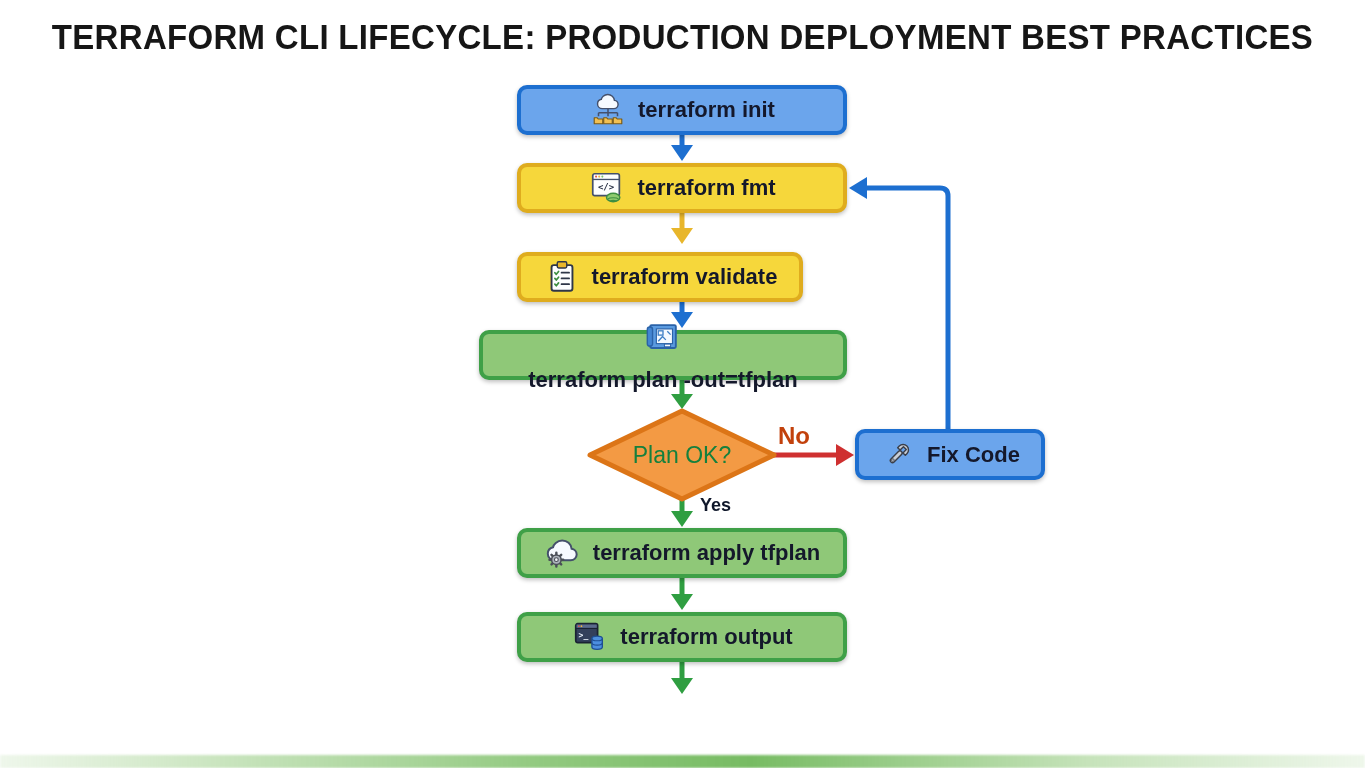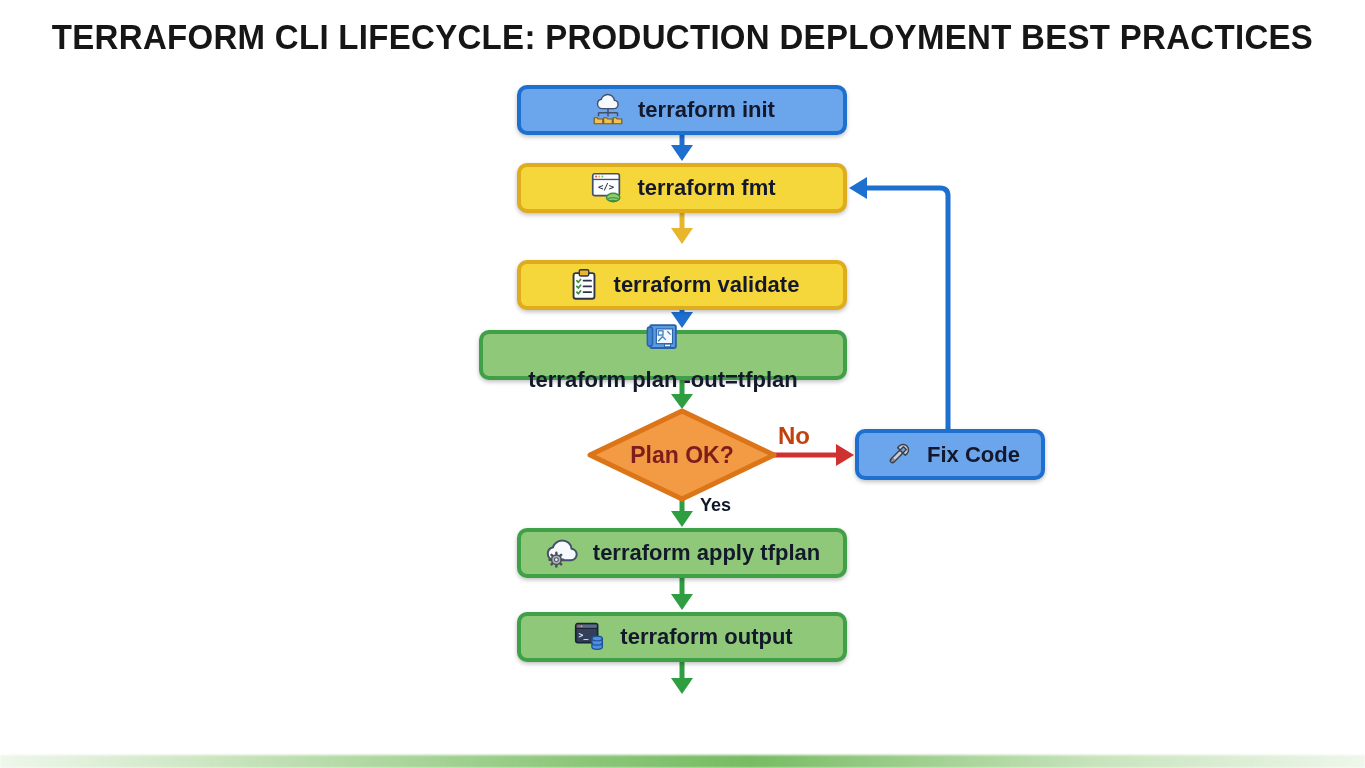--- a/index.html
+++ b/index.html
@@ -18,21 +18,21 @@
     font-weight:bold;font-size:22px;color:#14182B;z-index:2;
     box-shadow:0 2px 4px rgba(0,0,0,.25);
   }
   .node.blue{background:#6BA5EC;border-color:#1D6FD0;}
   .node.yellow{background:#F6D73B;border-color:#DFAC1E;}
   .node.green{background:#8FC878;border-color:#3FA047;}
   .node .ic{flex:0 0 auto;display:block;}
   .diamond-wrap{position:absolute;left:587px;top:408px;width:190px;height:94px;z-index:2;}
   .diamond-wrap .dlabel{
     position:absolute;inset:0;display:flex;align-items:center;justify-content:center;
-    font-weight:bold;font-size:23px;color:#7f1d1d;
+    font-weight:normal;font-size:23px;color:#15803d;
   }
   .edges{position:absolute;inset:0;z-index:1;}
   .edge-label{position:absolute;font-weight:bold;z-index:3;}
   .edge-label.no{left:778px;top:422px;color:#c2410c;font-size:24px;}
   .edge-label.yes{left:700px;top:495px;color:#0f172a;font-size:18px;}
   .bottom-strip{
     position:absolute;left:0;right:0;bottom:0;height:13px;z-index:1;filter:blur(1.2px);
     background:linear-gradient(90deg,
       rgba(143,200,120,.15) 0%, rgba(143,200,120,.45) 15%,
       rgba(108,183,84,.75) 40%, rgba(96,176,72,.85) 55%,
@@ -119,21 +119,21 @@
       <circle cx="8.5" cy="8" r="1.1" fill="#E2574C"></circle>
       <circle cx="11.8" cy="8" r="1.1" fill="#F0B53E"></circle>
       <circle cx="15.1" cy="8" r="1.1" fill="#7CC26E"></circle>
       <text x="19" y="22.5" text-anchor="middle" font-size="9.5" font-weight="bold" fill="#222B3F" font-family="DejaVu Sans Mono, monospace">&lt;/&gt;</text>
       <ellipse cx="26.5" cy="30" rx="7" ry="4.4" fill="#8FCB6F" stroke="#3E8E41" stroke-width="1.5"></ellipse>
       <path d="M21 31.5c2-1.6 9-1.6 11 0 M23 34c1.8-1 5.2-1 7 0" fill="none" stroke="#3E8E41" stroke-width="1.2"></path>
     </svg>
     <span>terraform fmt</span>
   </div>
 
-  <div class="node yellow" style="left:517px;top:260px;width:330px;height:50px;">
+  <div class="node yellow" style="left:517px;top:252px;width:286px;height:50px;">
     <svg class="ic" width="38" height="38" viewBox="0 0 40 40">
       <rect x="9" y="7.5" width="22" height="27" rx="2.5" fill="#FDFEFF" stroke="#2E3648" stroke-width="2"></rect>
       <rect x="15" y="4" width="10" height="6.5" rx="1.5" fill="#E8B62B" stroke="#2E3648" stroke-width="1.5"></rect>
       <g stroke="#3E8E41" stroke-width="1.8" fill="none" stroke-linecap="round" stroke-linejoin="round">
         <path d="M12.5 15.5l1.5 1.7 2.4-3"></path>
         <path d="M12.5 21.5l1.5 1.7 2.4-3"></path>
         <path d="M12.5 27.5l1.5 1.7 2.4-3"></path>
       </g>
       <g stroke="#2E3648" stroke-width="1.8" stroke-linecap="round">
         <path d="M19.5 15.5h8"></path>

